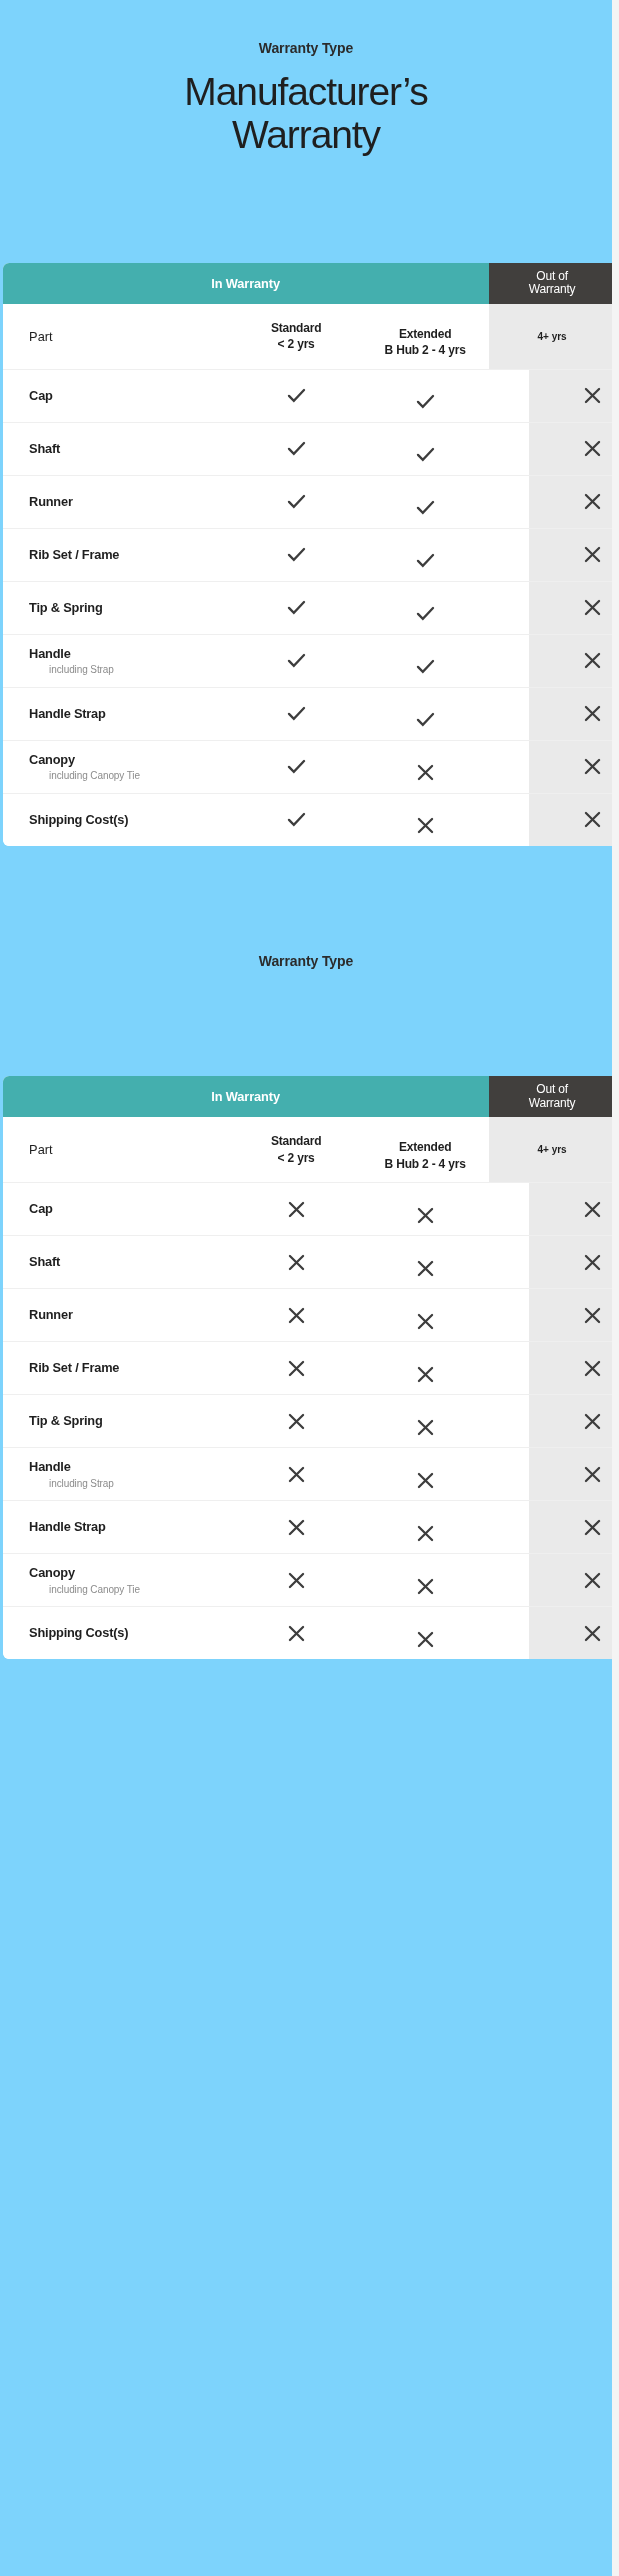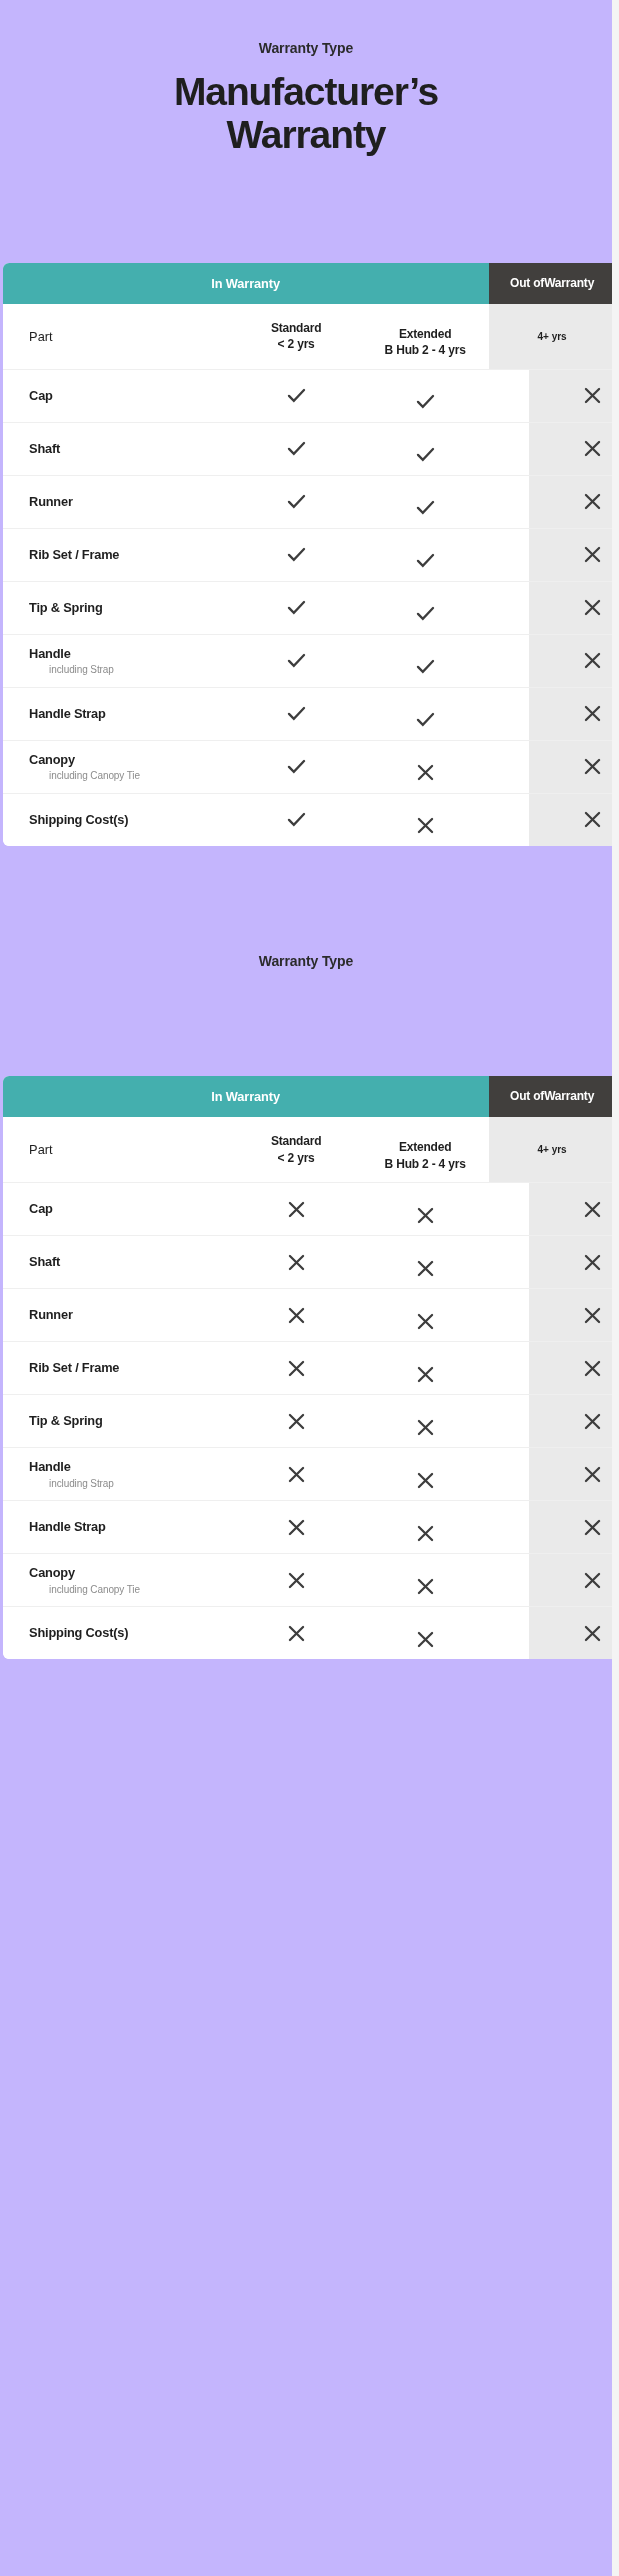--- a/index.html
+++ b/index.html
@@ -7,40 +7,40 @@
   html, body {
     width: 620px;
     background: #f4f4f4;
     font-family: "Liberation Sans", sans-serif;
     -webkit-font-smoothing: antialiased;
   }
 
   .page {
     width: 612px;
     min-height: 2576px;
-    background: #c4b5fd;
+    background: #7dd3fc;
     position: relative;
     overflow: hidden;
   }
 
   
   .section-heading {
     text-align: center;
     padding: 0 21px;
   }
   .eyebrow {
     font-size: 14px;
     font-weight: 700;
     color: #2b2b2b;
     letter-spacing: -0.1px;
     line-height: 1.3;
   }
   .big-title {
     font-size: 39px;
-    font-weight: 700;
+    font-weight: 400;
     color: #1f1f1f;
     letter-spacing: -1.1px;
     line-height: 1.12;
     margin-top: 12.4px;
   }
 
   
   .table-card {
     width: 614px;
     margin: 0 auto 0 2.6px;
@@ -82,24 +82,25 @@
     justify-content: center;
     color: #ffffff;
     font-size: 12.8px;
     font-weight: 600;
     letter-spacing: -0.1px;
   }
   .banner .col-out {
     background: #413f3d;
     color: #ffffff;
     font-size: 12px;
-    font-weight: 700;
+    font-weight: 400;
     line-height: 1.14;
     text-align: center;
     letter-spacing: -0.2px;
+    flex-direction: column;
   }
 
   
   .subhead { height: 65px; background: #ffffff; }
   .subhead .cell-part {
     font-size: 12.8px;
     font-weight: 500;
     color: #1f1f1f;
   }
   .subhead .cell-std, .subhead .cell-ext {

